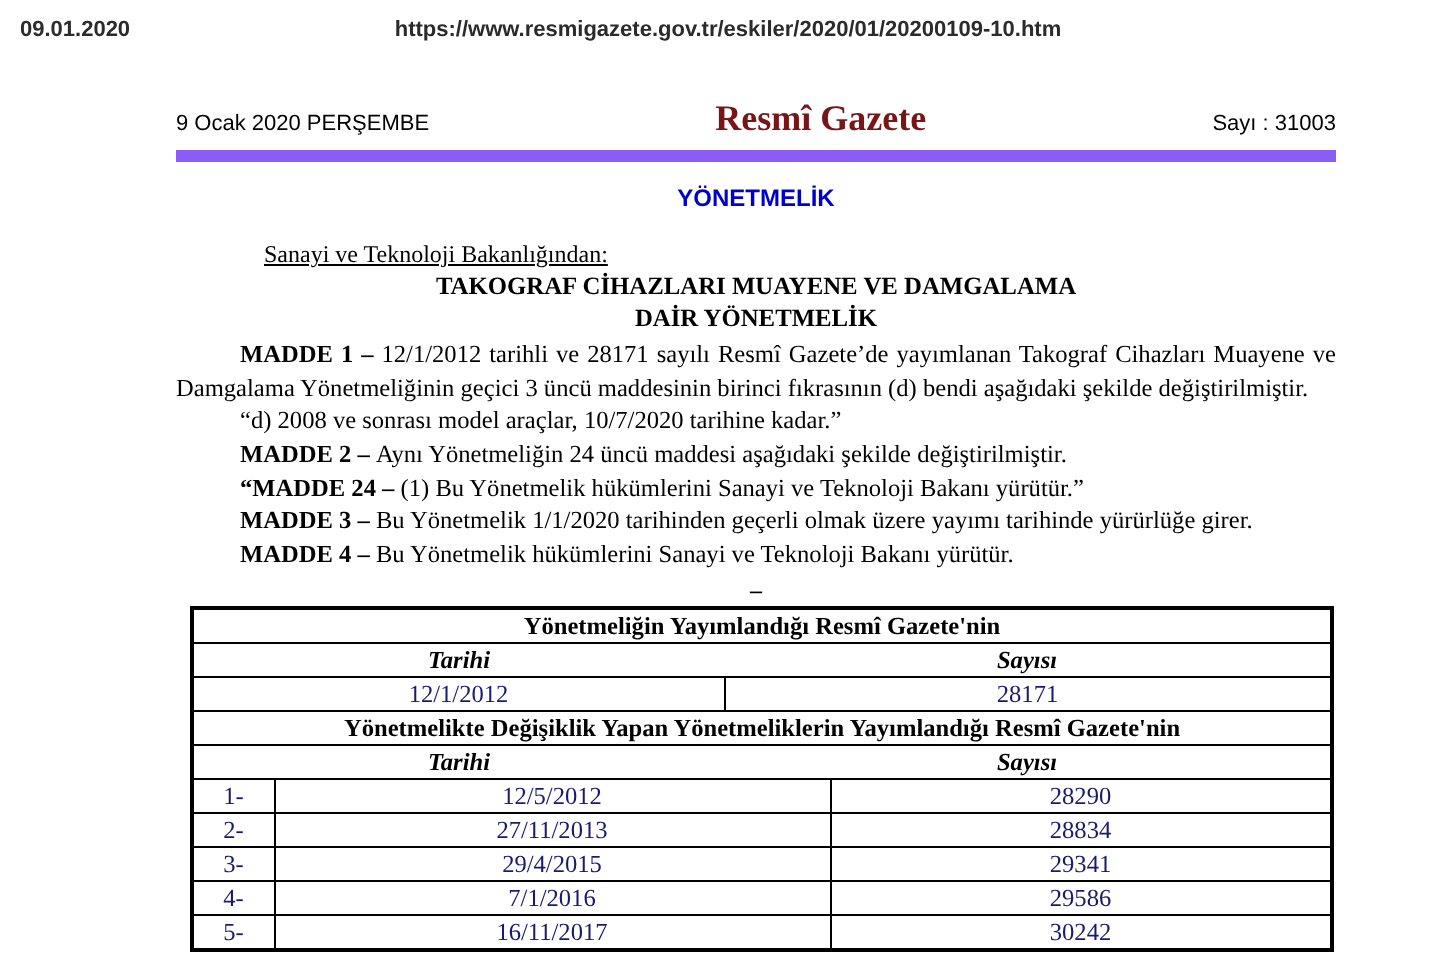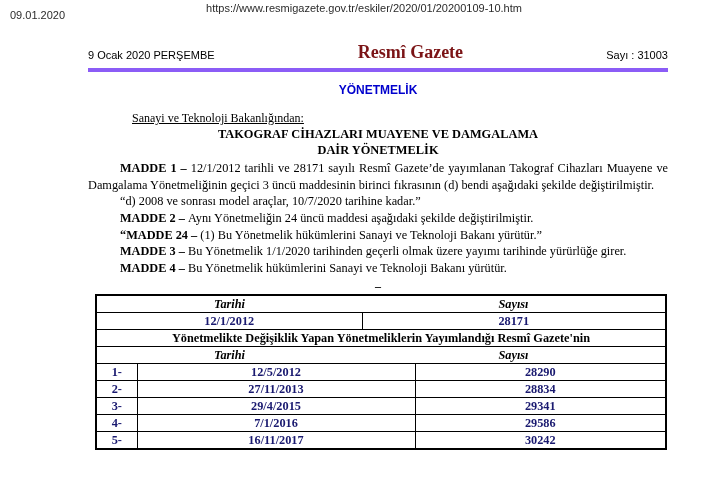--- a/index.html
+++ b/index.html
@@ -8,36 +8,37 @@
     background: #ffffff;
     overflow: hidden;
     font-family: "Liberation Serif", serif;
     color: #000;
   }
   .page { position: relative; width: 728px; height: 486px; }
 
   
   .print-header {
     position: relative;
-    padding-top: 2px;
+    padding-top: 9px;
     height: 18px;
     font-family: "Liberation Sans", sans-serif;
     font-size: 11px;
     color: #2b2b2b;
     text-align: center;
+    font-weight: bold;
   }
   .print-header .pdate { position: absolute; left: 10px; top: 9px; }
 
   
   .content { width: 580px; margin: 10px 0 0 88px; }
 
   
   .masthead {
     display: flex; align-items: flex-end; justify-content: space-between;
-    border-bottom: 4px solid #8b5cf6;
+    border-bottom: 6px solid #8b5cf6;
     padding-bottom: 5px;
   }
   .masthead .side {
     font-family: "Liberation Sans", sans-serif;
     font-size: 11px; margin-bottom: 2px;
   }
   .masthead .gz-title {
     font-family: "Liberation Serif", serif;
     font-size: 18px; font-weight: bold;
     color: var(--masthead_red, #7b1416);
@@ -95,21 +96,21 @@
   .gztable table td:first-child { border-left: none; }
   .gztable table td:last-child { border-right: none; }
   .gztable table tr:first-child td { border-top: none; }
   .gztable table tr:last-child td { border-bottom: none; }
   .gztable .tbl2 { border-top: 1px solid #000; }
   .gztable .span-title { font-weight: bold; }
   .gztable td.split { padding: 1px 0; font-style: italic; }
   .splitwrap { display: flex; }
   .splitwrap .s1 { width: 265px; font-weight: bold; text-align: center; }
   .splitwrap .s2 { flex: 1; font-weight: bold; text-align: center; }
-  .gztable .val { color: var(--table_value_navy, #1a1a70); font-weight: bold; }
+  .gztable .val { color: var(--table_value_navy, #1a1a70); }
 </style>
 </head>
 <body>
 
 <div class="page">
 
   <div class="print-header">
     <span class="pdate">09.01.2020</span>
     <span class="purl">https://www.resmigazete.gov.tr/eskiler/2020/01/20200109-10.htm</span>
   </div>
@@ -143,20 +144,23 @@
     <div class="dash-sep">–</div>
 
     <div class="gztable">
 
       <table class="tbl1">
         <colgroup>
             <col style="width:265px">
             <col>
           </colgroup>
         <tbody>
+            <tr>
+          <td colspan="2" class="span-title">Yönetmeliğin Yayımlandığı Resmî Gazete'nin</td>
+        </tr>
         <tr>
           <td colspan="2" class="split">
             <div class="splitwrap">
               <span class="s1">Tarihi</span>
               <span class="s2">Sayısı</span>
             </div>
           </td>
         </tr>
         <tr>
           <td class="val">12/1/2012</td>

